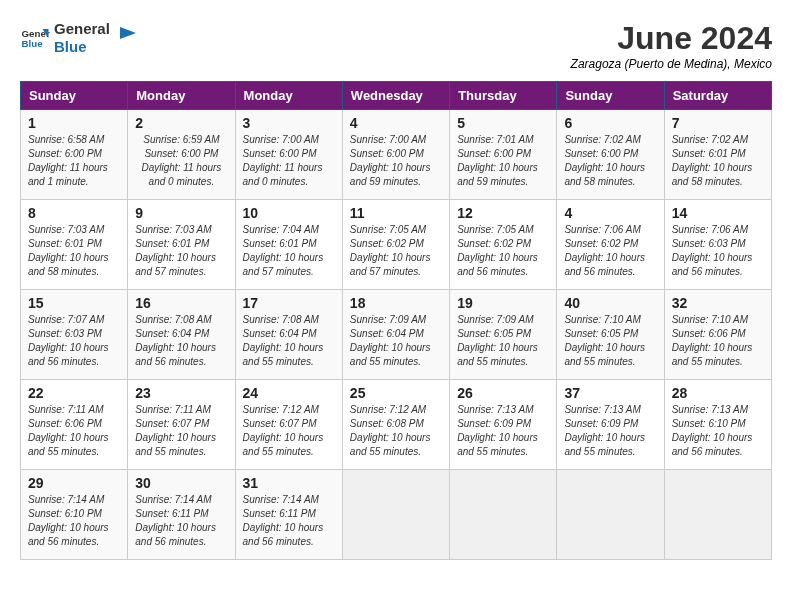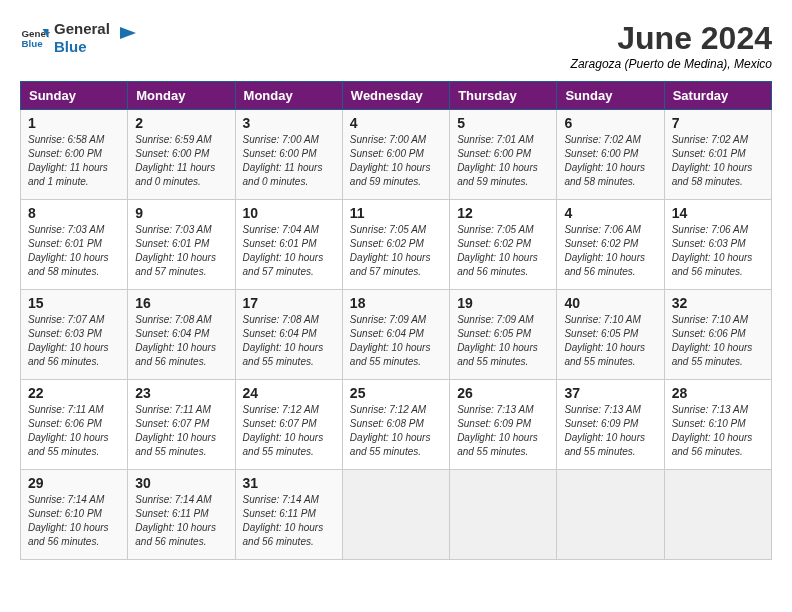--- a/index.html
+++ b/index.html
@@ -123,21 +123,21 @@
   <tbody id="calendar-body">
   <tr>
         <td>
           <span class="day-number">1</span>
           <div class="day-info" style="white-space: pre-line;">Sunrise: 6:58 AM
 Sunset: 6:00 PM
 Daylight: 11 hours and 1 minute.</div>
         </td>
         <td>
           <span class="day-number">2</span>
-          <div class="day-info" style="white-space: pre-line;">Sunrise: 6:59 AM
+          <div class="day-info" style="white-space: pre-line; text-align: center;">Sunrise: 6:59 AM
 Sunset: 6:00 PM
 Daylight: 11 hours and 0 minutes.</div>
         </td>
         <td>
           <span class="day-number">3</span>
           <div class="day-info" style="white-space: pre-line;">Sunrise: 7:00 AM
 Sunset: 6:00 PM
 Daylight: 11 hours and 0 minutes.</div>
         </td>
         <td>

